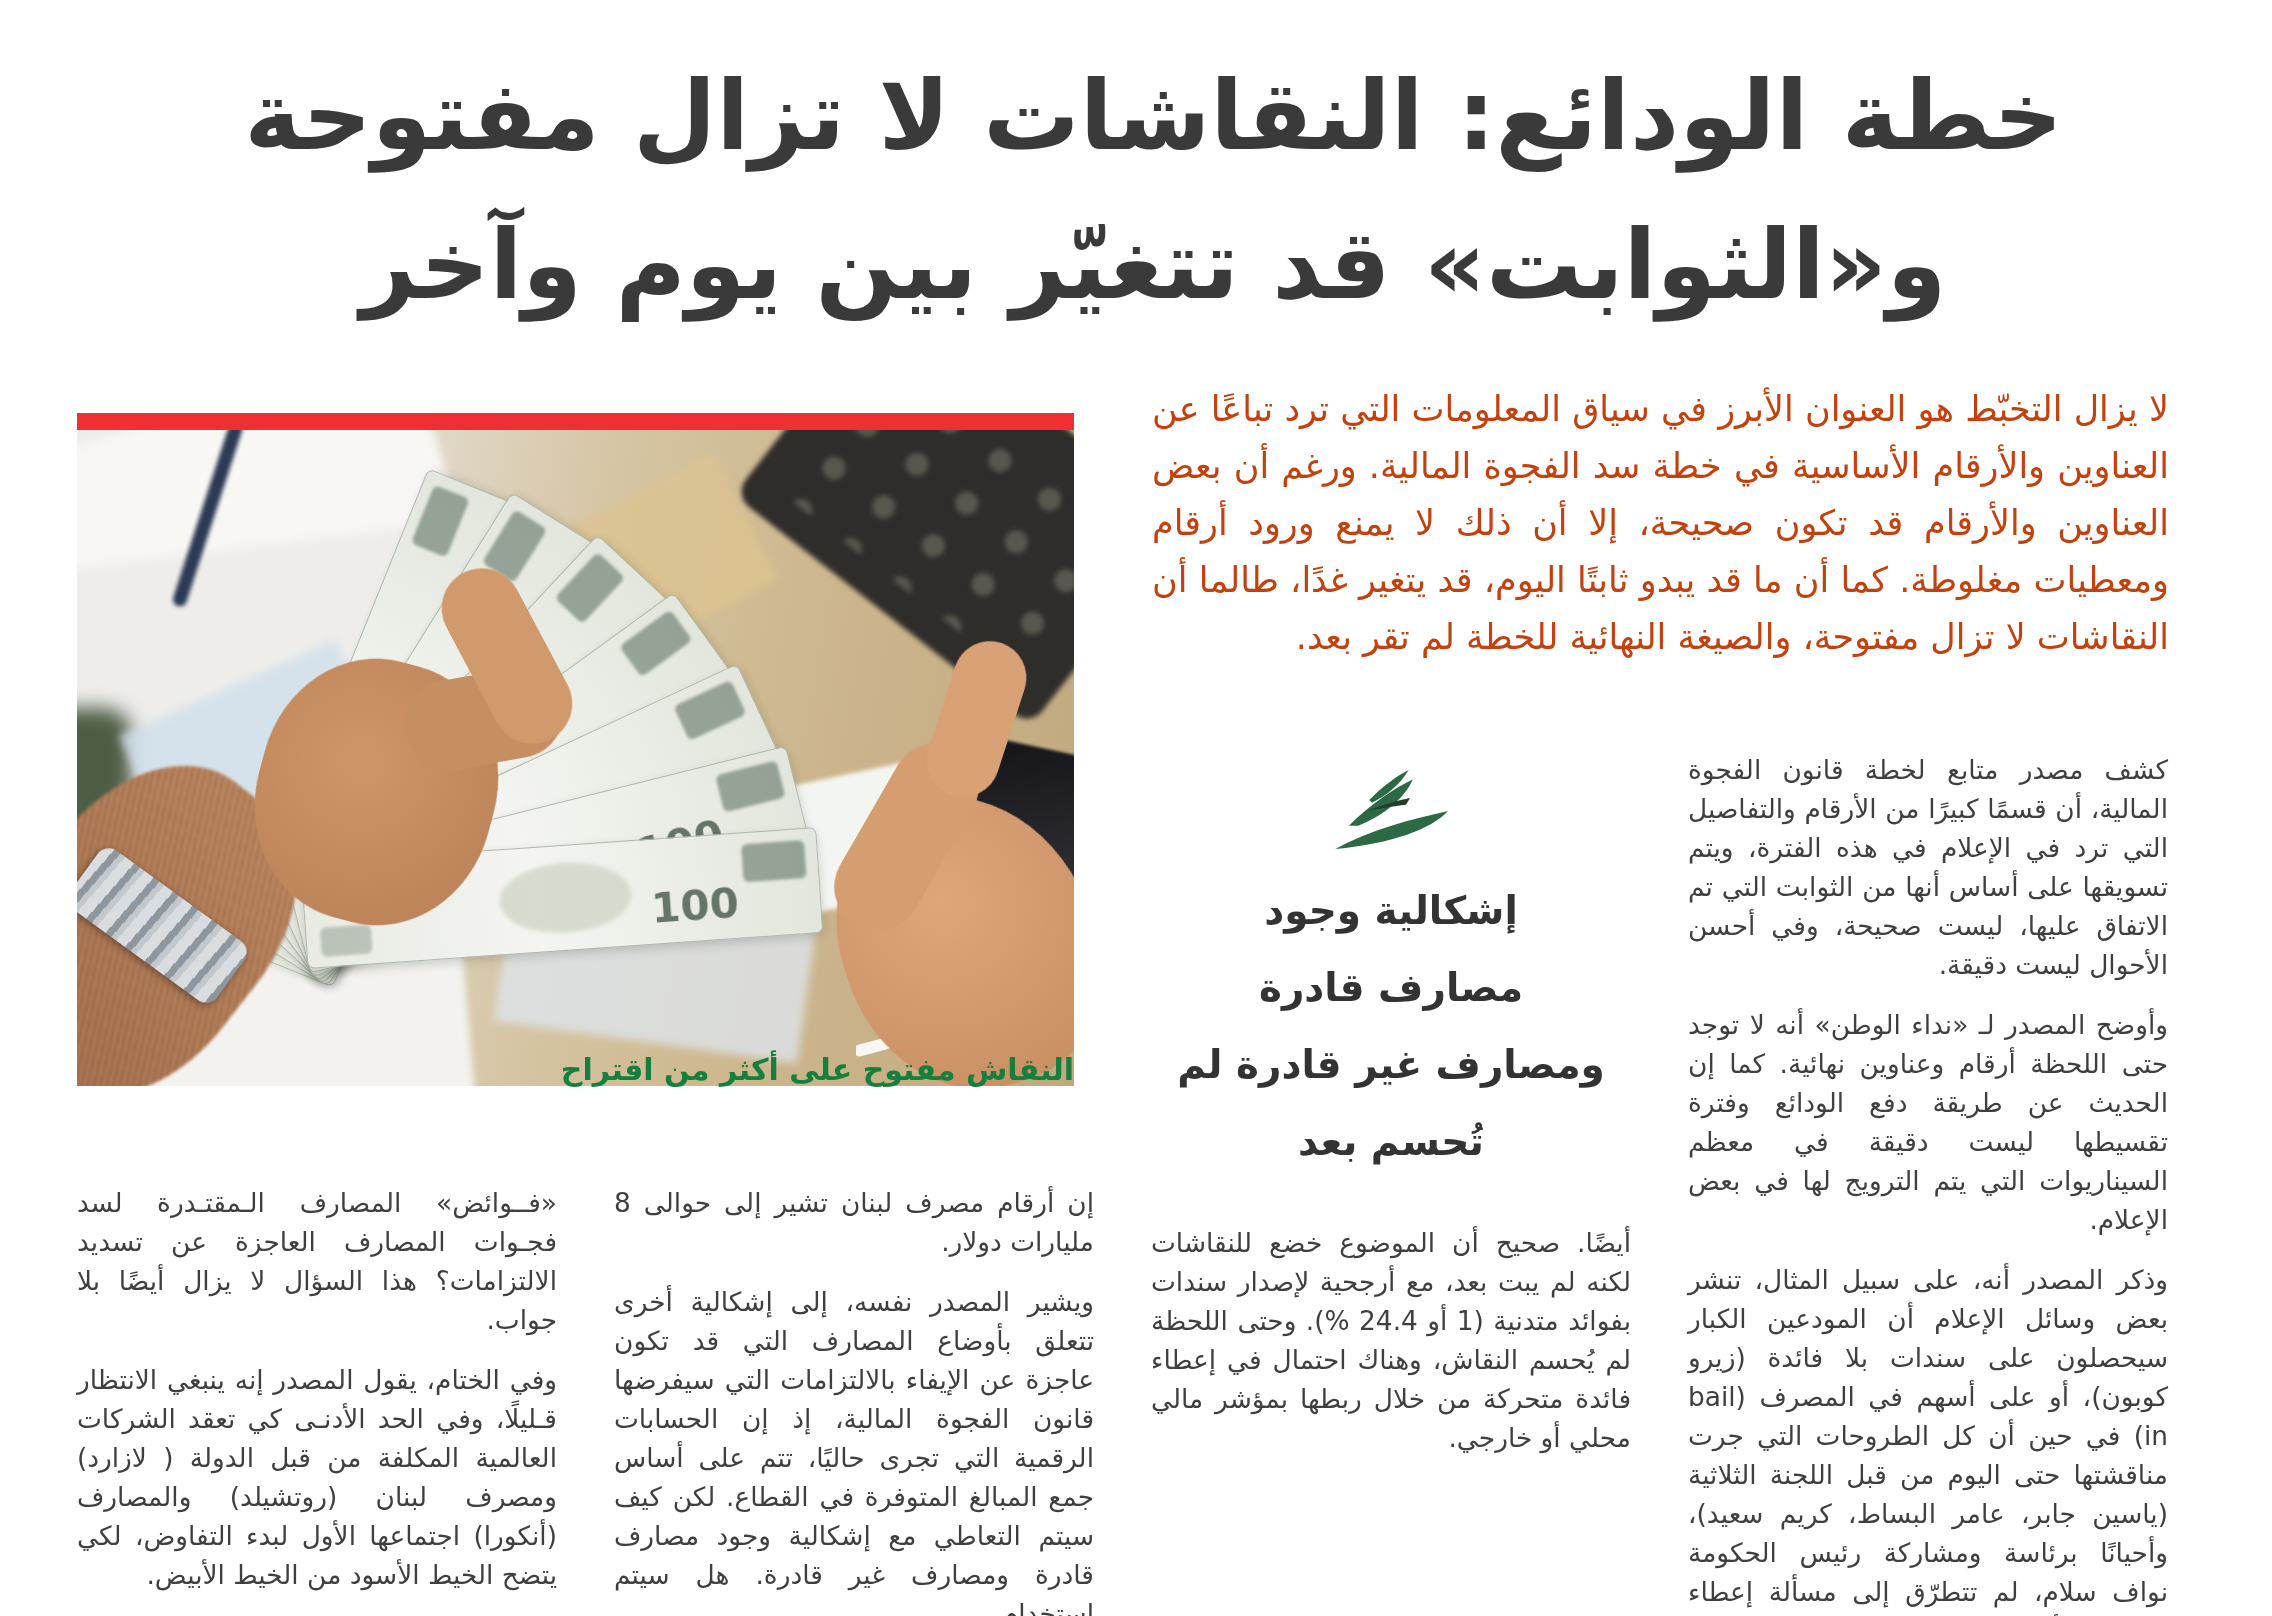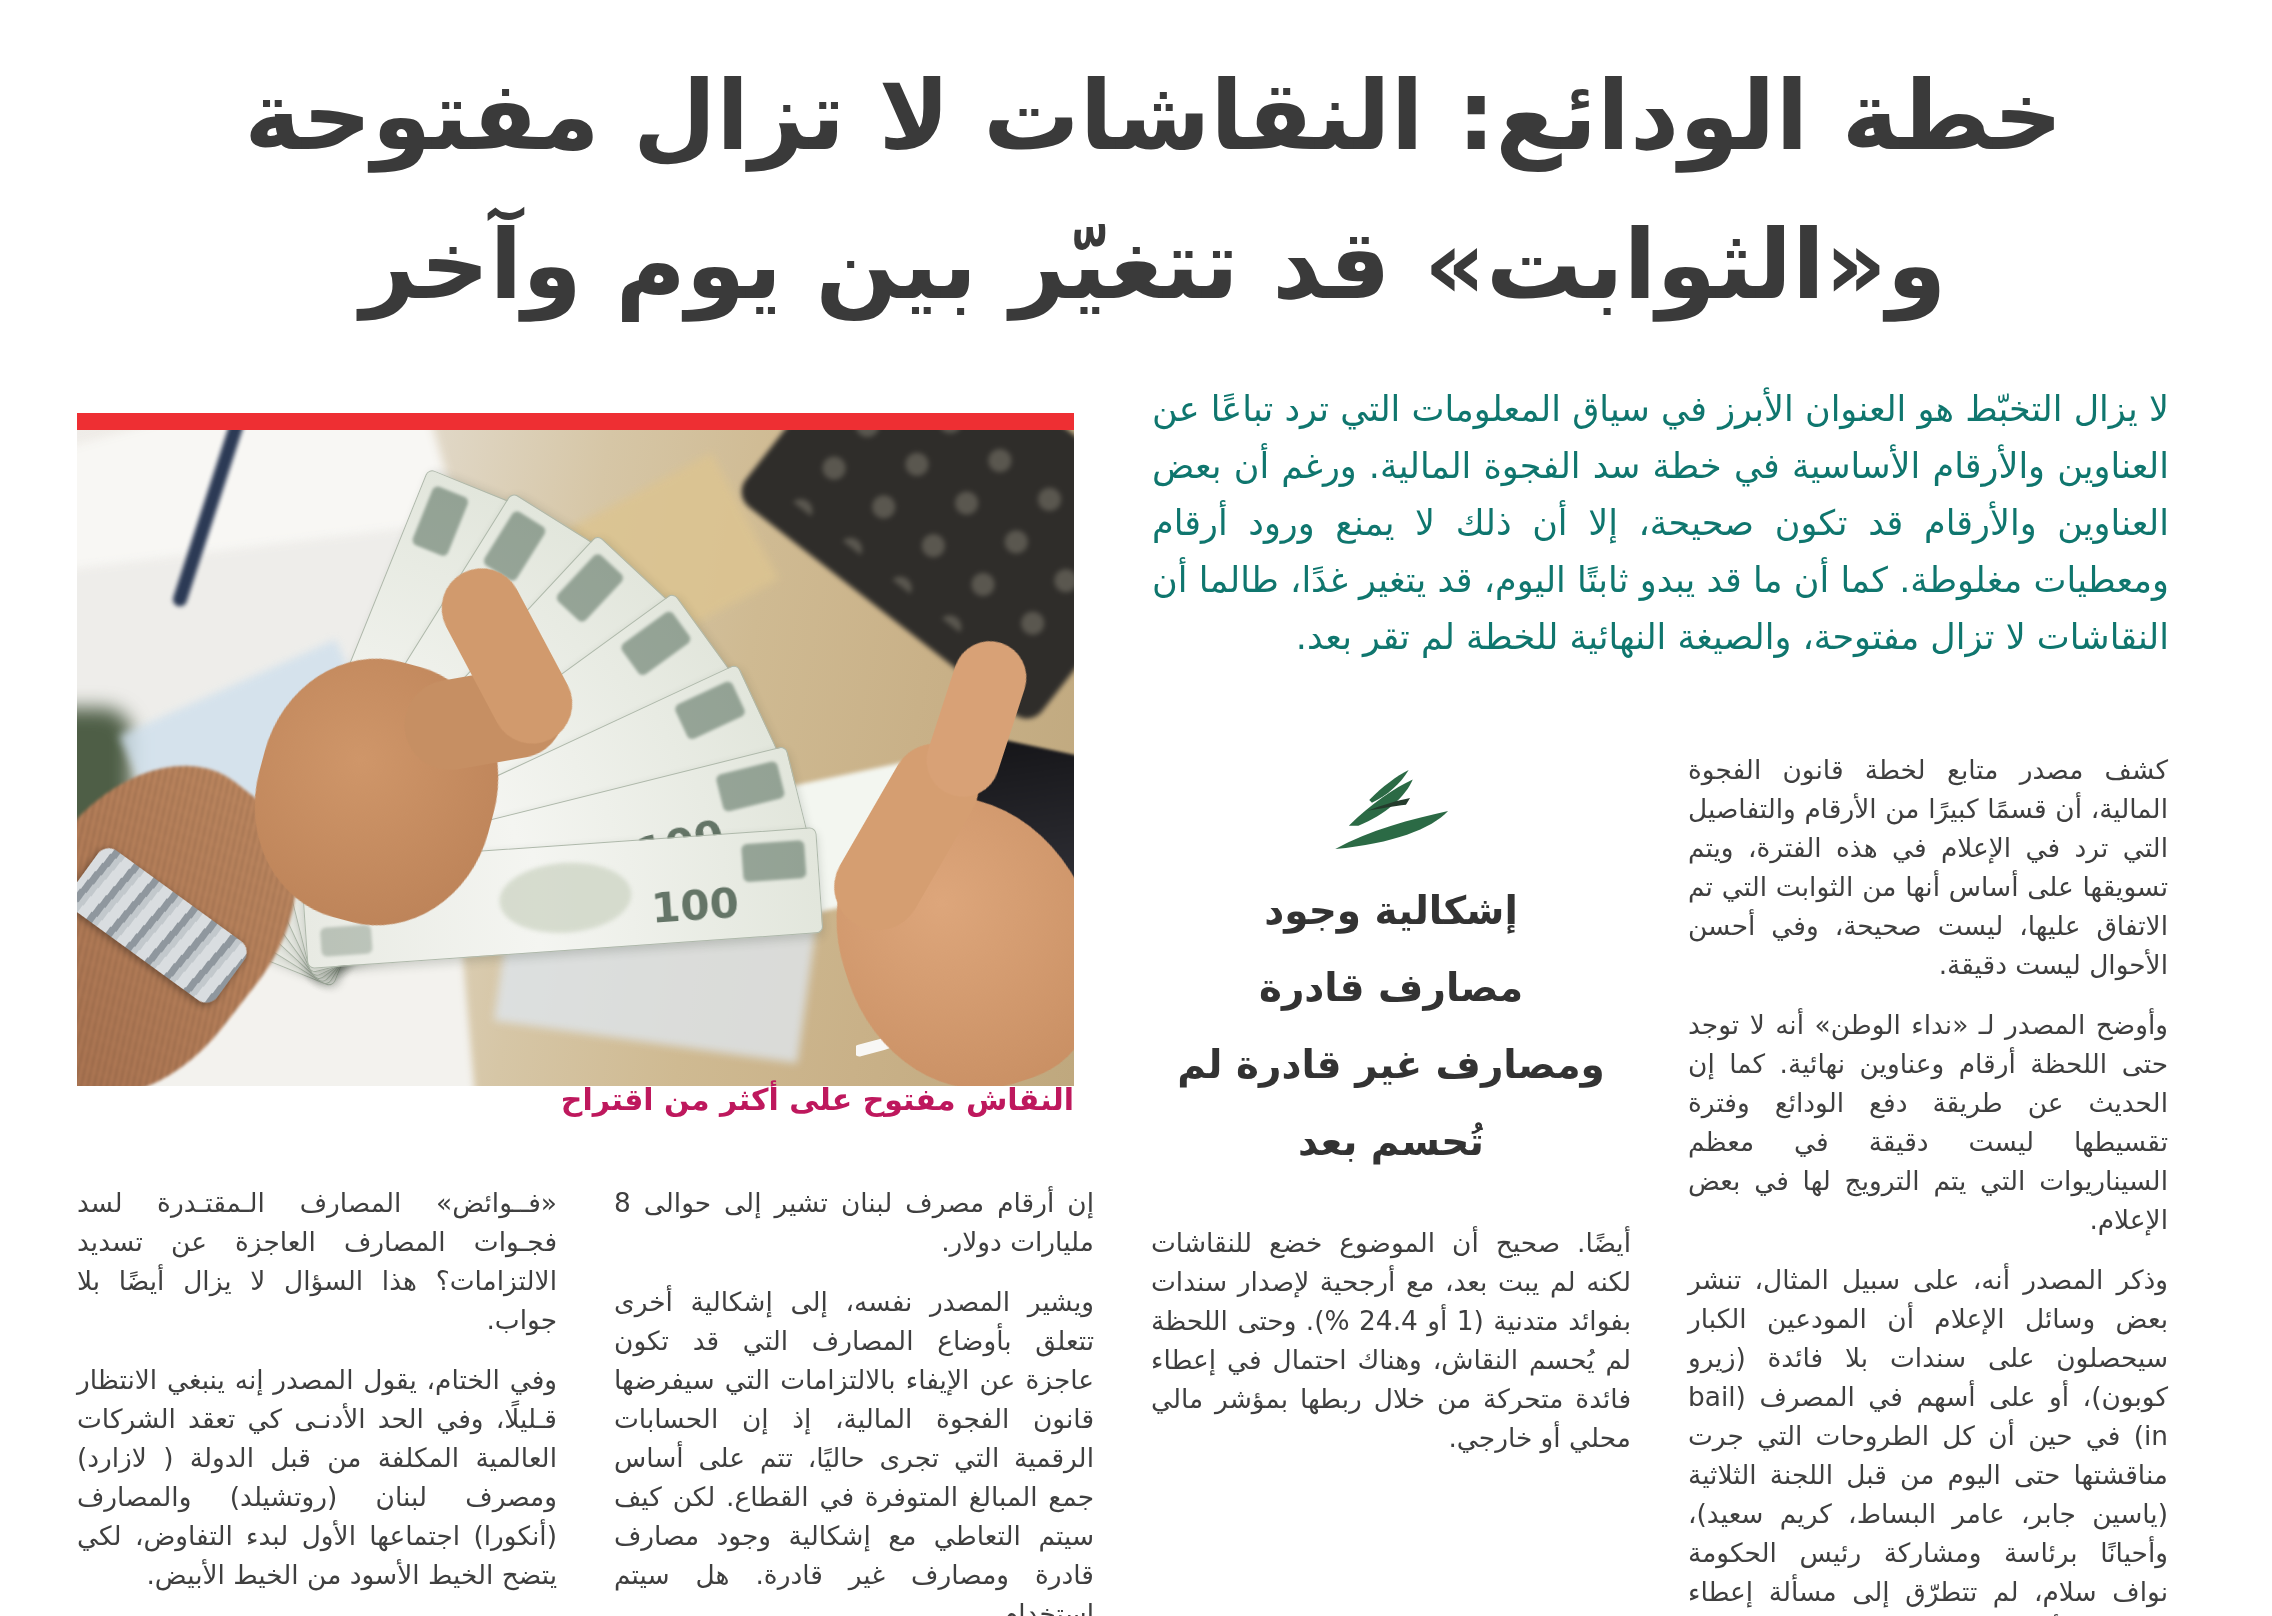--- a/index.html
+++ b/index.html
@@ -10,21 +10,21 @@
   
   .headline{
     position:absolute;top:42px;left:0;right:0;text-align:center;
     font-weight:bold;color:#3a3a3a;font-size:96px;line-height:149px;
     letter-spacing:-1.4px;
     padding-left:36px;
   }
   
   .lead{
     position:absolute;top:381px;right:103px;width:1017px;
-    font-size:35px;line-height:57px;color:#0f766e;text-align:justify;text-justify:inter-word;margin-left:40px;
+    font-size:35px;line-height:57px;color:#c2410c;text-align:justify;text-justify:inter-word;margin-left:40px;
   }
   
   .photo{position:absolute;left:78px;top:413px;width:997px;}
   .redbar{height:16.7px;background:#ee2f33;}
   .scene{position:relative;height:656px;overflow:hidden;
     background:linear-gradient(100deg,#efece8 0%,#e6e1d8 24%,#d6c6a6 48%,#cfba92 64%,#c9b188 80%,#bfa87e 100%);}
   .scene div{position:absolute;}
   .paper1{left:-42px;top:-28px;width:418px;height:251px;background:#f8f7f4;transform:rotate(-16deg);filter:blur(4.9px);}
   .paper2{left:-56px;top:118px;width:459px;height:313px;background:#eeedea;transform:rotate(-7deg);filter:blur(4.9px);}
   .paper3{left:-28px;top:480px;width:418px;height:209px;background:#f3f2ee;transform:rotate(-5deg);filter:blur(3.5px);}
@@ -65,22 +65,22 @@
     box-shadow:0 2.8px 7px rgba(0,0,0,.35);filter:blur(0.7px);}
   .palmL{left:181px;top:230px;width:237px;height:264px;border-radius:46%;transform:rotate(15deg);
     background:radial-gradient(circle at 40% 40%,#cf9669,#b97f55);filter:blur(0.7px);}
   .thumbL{left:390px;top:132px;width:80px;height:188px;border-radius:42px;transform:rotate(-28deg);background:#d19a6d;filter:blur(0.7px);}
   .gripL{left:327px;top:244px;width:160px;height:90px;border-radius:45px;transform:rotate(-10deg);background:#c68f63;filter:blur(0.7px);}
   .palmR{left:765px;top:362px;width:251px;height:299px;border-radius:46% 54% 42% 50%;transform:rotate(-18deg);
     background:radial-gradient(circle at 45% 35%,#dda67b,#c68c60);filter:blur(0.7px);}
   .thumbR{left:786px;top:306px;width:87px;height:202px;border-radius:45px;transform:rotate(30deg);background:#d59e71;filter:blur(0.7px);}
   .fingerR{left:863px;top:209px;width:73px;height:160px;border-radius:38px;transform:rotate(18deg);background:#d8a176;filter:blur(0.7px);}
   
-  .caption{position:absolute;left:78px;top:1082px;width:997px;text-align:right;
-    font-weight:bold;font-size:30px;color:#be185d;}
+  .caption{position:absolute;left:78px;top:1052px;width:997px;text-align:right;
+    font-weight:bold;font-size:30px;color:#15803d;}
   
   .col{position:absolute;font-size:26.4px;line-height:39px;color:#3f3f3f;text-align:justify;text-justify:inter-word;}
   .col p{margin:0 0 21px 0;}
   .col p:last-child{margin-bottom:0;}
   .col1{top:750px;left:1689px;width:480px;}
   .col2{top:766px;left:1152px;width:480px;}
   .col3{top:1183px;left:615px;width:480px;}
   .col4{top:1183px;left:78px;width:480px;}
   .logo{display:block;margin:0 auto 21px auto;width:124px;height:85px;}
   .quote{text-align:center;font-weight:bold;font-size:39px;line-height:77px;color:#333333;margin:0 0 43px 0;}

